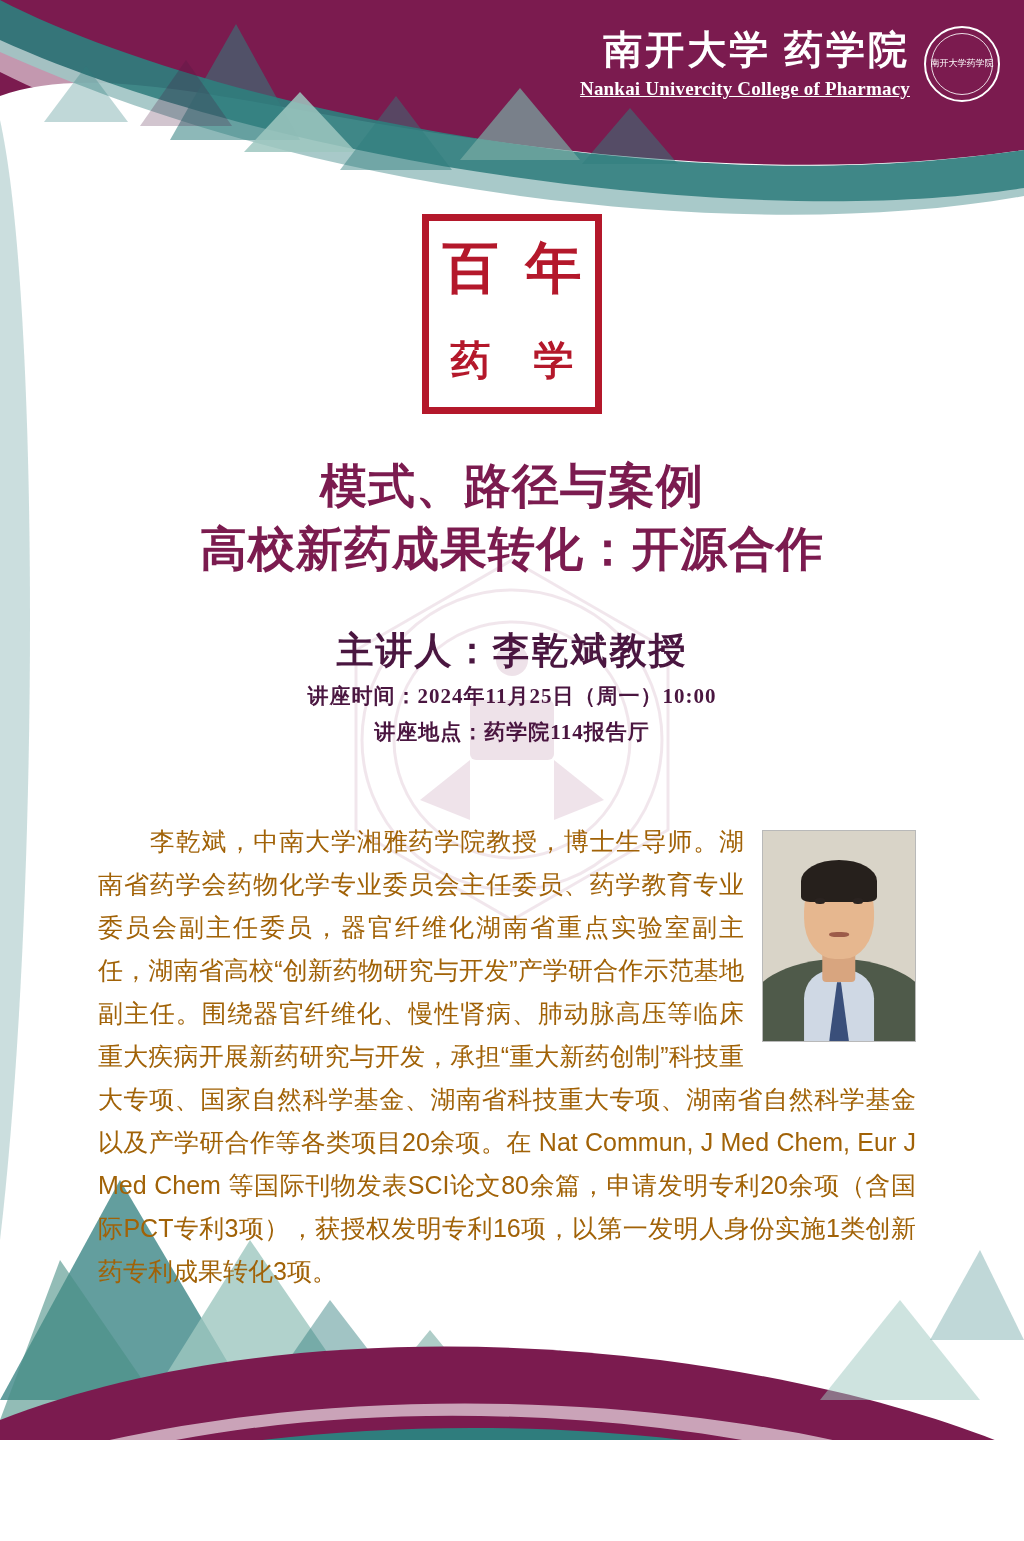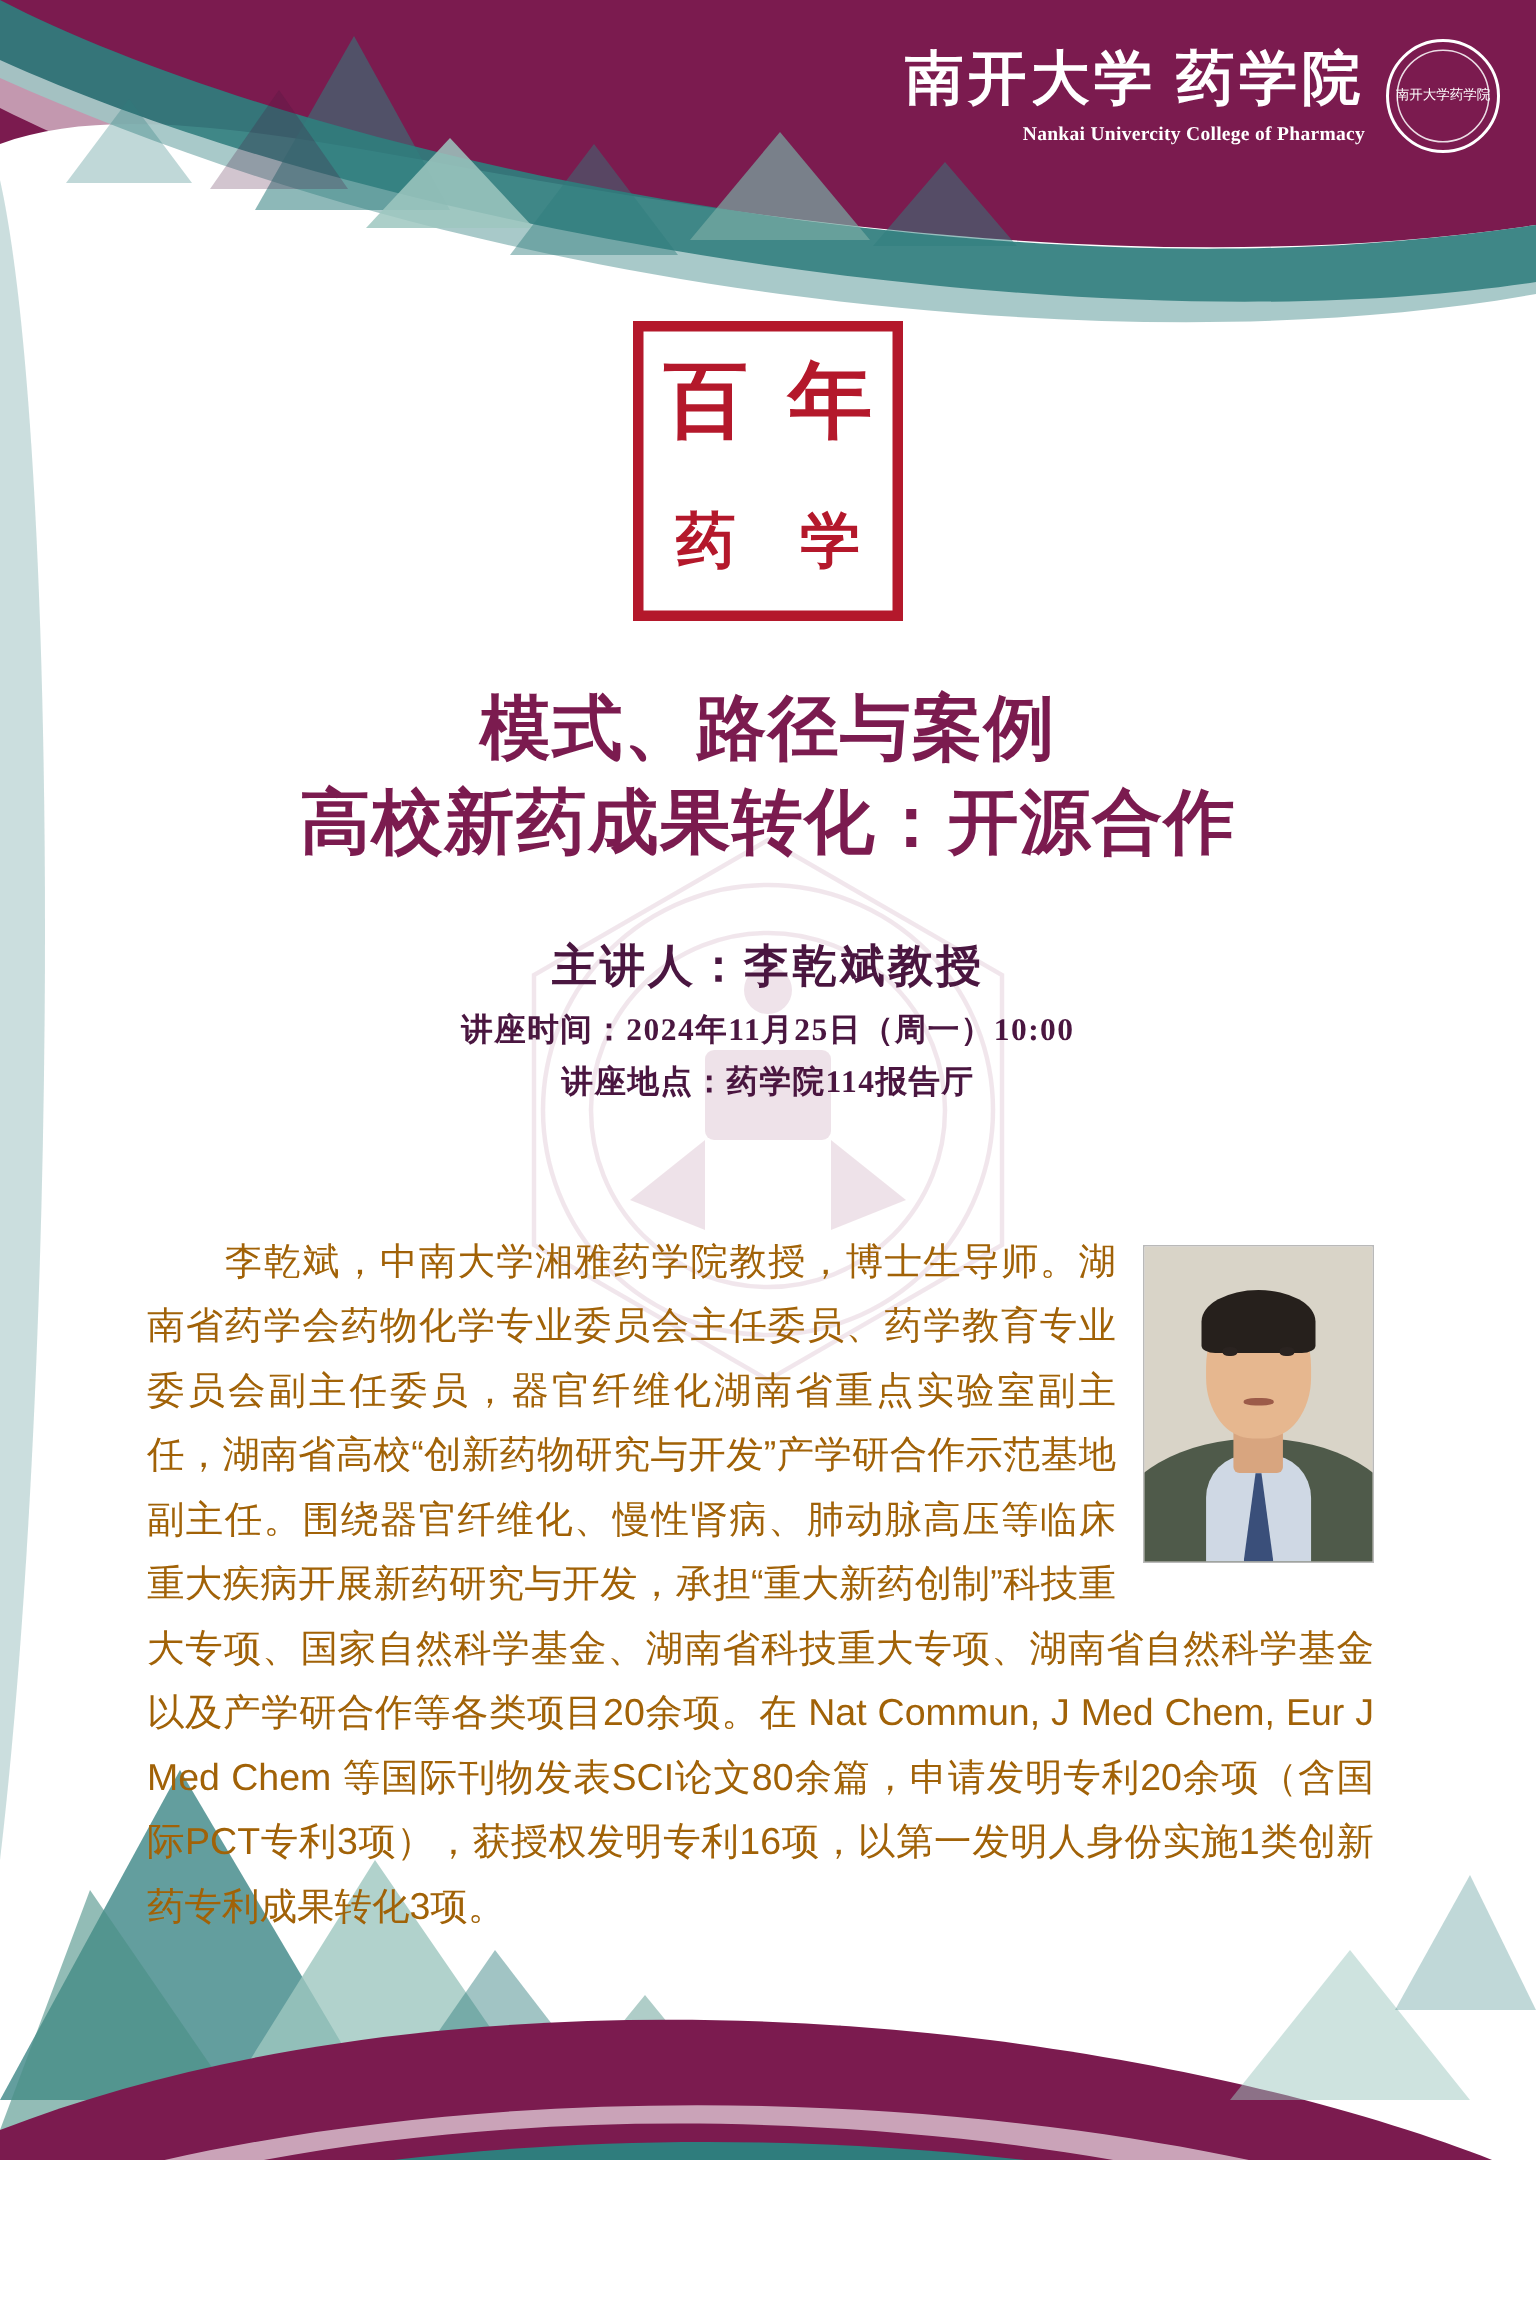--- a/index.html
+++ b/index.html
@@ -42,25 +42,26 @@
   .brand-cn {
     font-family: "Liberation Serif", serif;
     font-size: 39px;
     font-weight: bold;
     letter-spacing: 3px;
     line-height: 1.15;
     white-space: nowrap;
   }
   .brand-en {
     font-family: "Liberation Serif", serif;
-    font-size: 13px;
+    font-size: 19px;
     font-weight: bold;
     letter-spacing: 0.2px;
     margin-top: 5px;
     white-space: nowrap;
+    text-decoration: underline;
   }
   .brand-seal {
     width: 72px;
     height: 72px;
     border-radius: 50%;
     border: 2px solid #ffffff;
     position: relative;
     flex: none;
     text-decoration: underline;
   }
@@ -139,21 +140,21 @@
     left: 0;
     right: 0;
     top: 622px;
     text-align: center;
     color: #4a1640;
     font-family: "Liberation Serif", serif;
     font-weight: bold;
     z-index: 5;
   }
   .meta .speaker {
-    font-size: 30px;
+    font-size: 37px;
     letter-spacing: 2px;
     line-height: 1.55;
   }
   .meta .when,
   .meta .where {
     font-size: 21px;
     letter-spacing: 1px;
     line-height: 1.7;
   }
 

